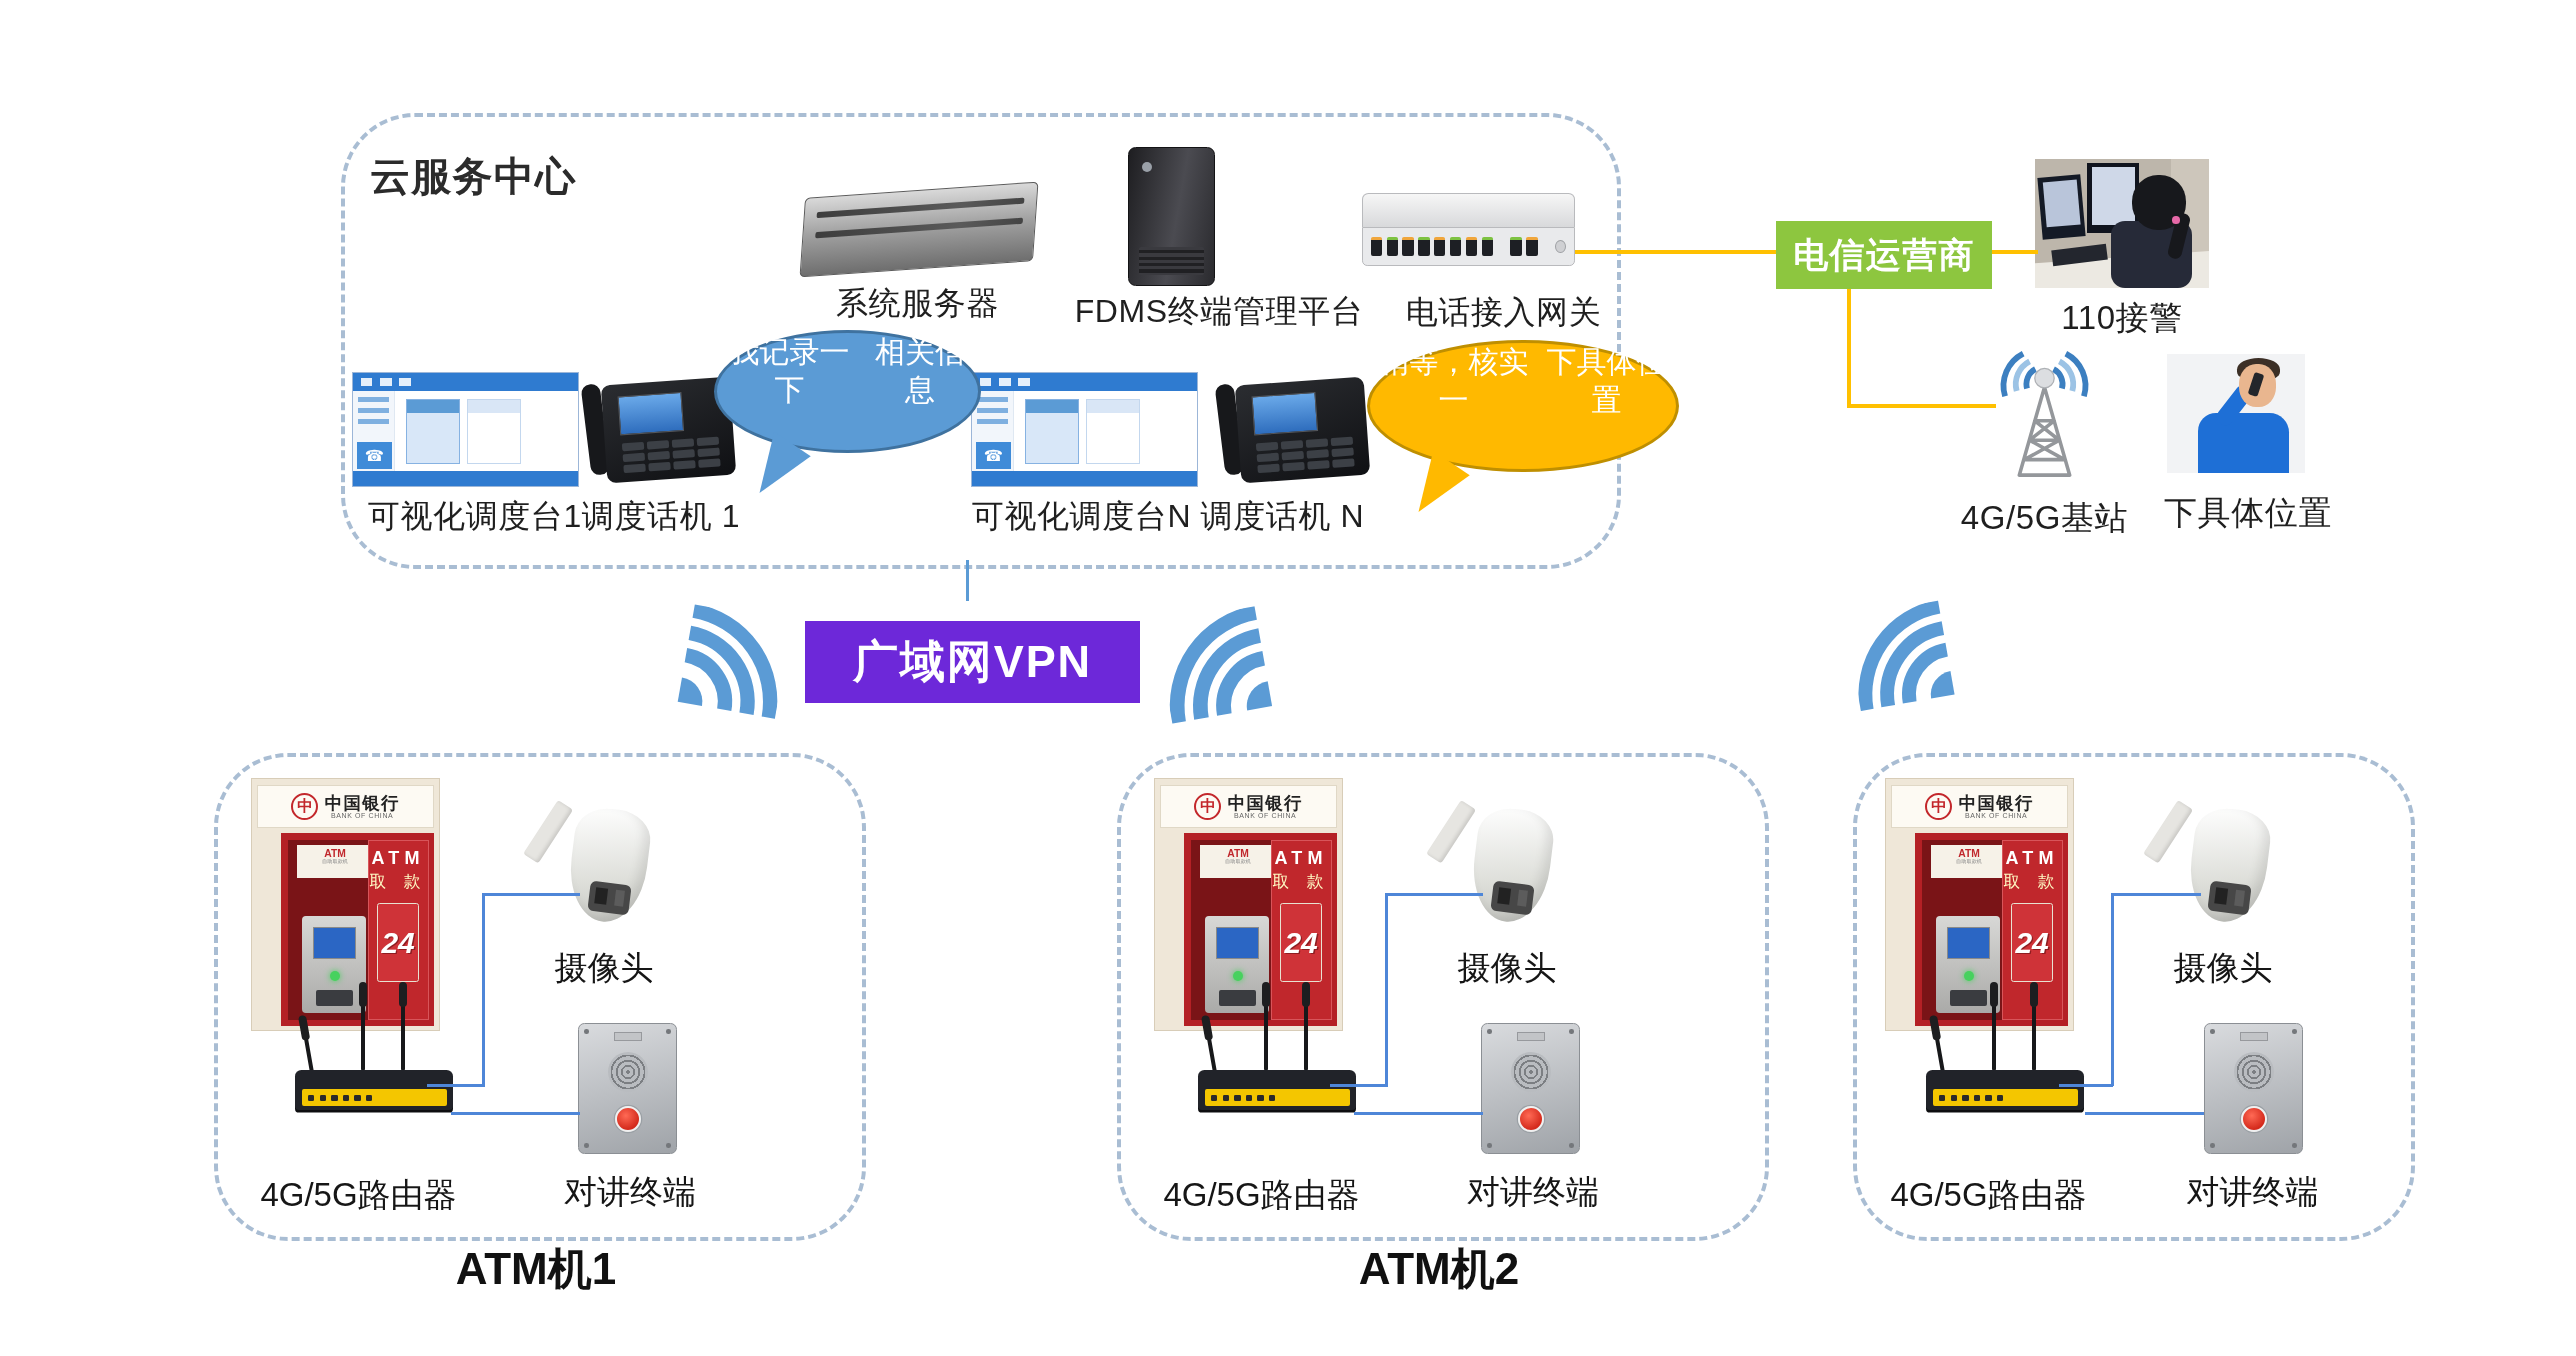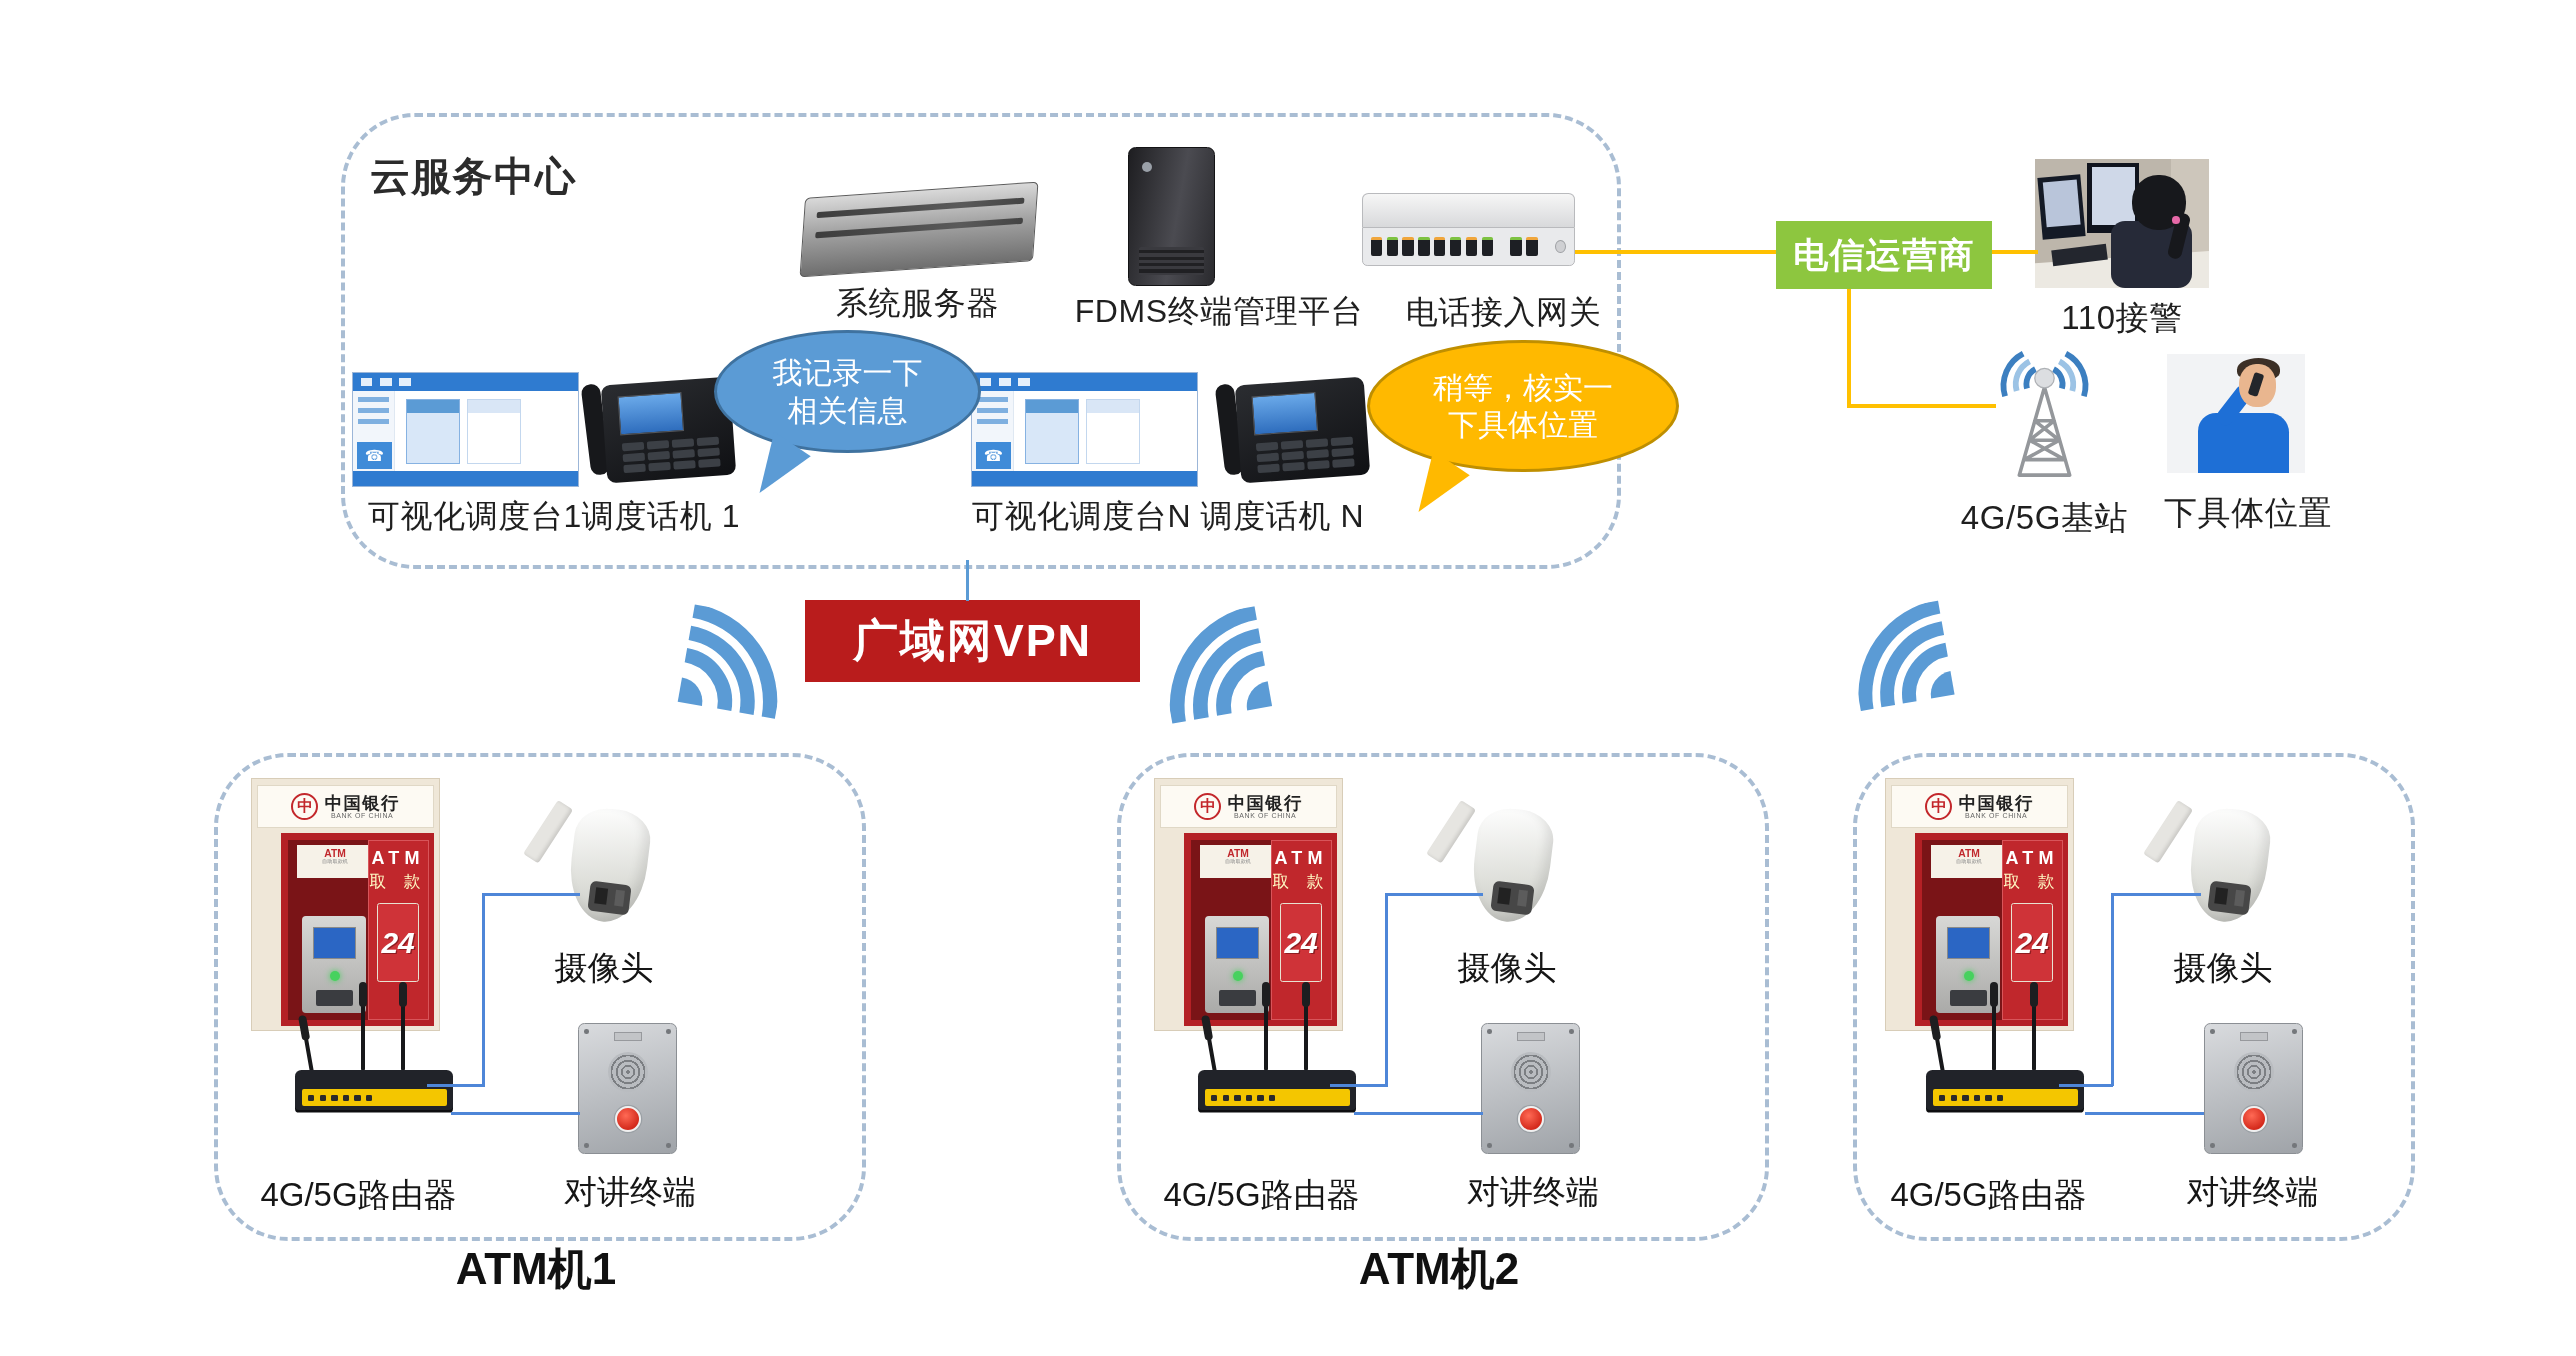--- a/index.html
+++ b/index.html
@@ -56,42 +56,42 @@
 
   
   .phone{position:absolute;width:155px;height:116px;}
   .ph-handset{position:absolute;left:2.6px;top:9px;width:19.3px;height:91px;background:#17181b;border-radius:9px;transform:rotate(-7deg);}
   .ph-body{position:absolute;left:20.6px;top:6.4px;width:129px;height:98px;background:linear-gradient(160deg,#2b2d31,#0f1013);border-radius:9px;transform:rotate(-4deg);}
   .ph-screen{position:absolute;left:15.5px;top:11.6px;width:62px;height:37px;background:linear-gradient(#6aa9e9,#2e6dbd);border:1.3px solid #54575c;}
   .ph-keys{position:absolute;left:16.7px;top:59px;width:97px;height:30px;display:grid;grid-template-columns:repeat(4,1fr);gap:3.2px;}
   .ph-keys i{background:#3c4046;border-radius:1.9px;}
 
   
-  .bubble{position:absolute;border-radius:50%;display:flex;flex-direction:column;justify-content:center;align-items:center;
+  .bubble{position:absolute;border-radius:50%;display:flex;flex-direction:row;justify-content:center;align-items:flex-start;
           color:#fff;text-align:center;z-index:30;line-height:1.25;}
   .bubble.blue{background:#5b9bd5;border:3.9px solid #3f729f;}
   .bubble.orange{background:#ffb900;border:3.9px solid #bf8f00;}
   .bubble .tail{position:absolute;width:0;height:0;border-style:solid;}
   .bubble.blue .tail{border-width:59px 22px 0 22px;border-color:#5b9bd5 transparent transparent transparent;
           left:14%;bottom:-48px;transform:rotate(34deg);}
   .bubble.orange .tail{border-width:59px 22px 0 22px;border-color:#ffb900 transparent transparent transparent;
           left:14%;bottom:-48px;transform:rotate(34deg);}
   .bubble span{display:block;font-size:30px;}
 
   
   .op-box{position:absolute;left:1776px;top:221px;width:216px;height:68px;background:#8dc63f;
           display:flex;align-items:center;justify-content:center;color:#fff;font-size:35px;font-weight:bold;letter-spacing:1.3px;z-index:5;}
 
   
   .yline{position:absolute;background:#ffc000;z-index:4;}
   .bline{position:absolute;background:#5b9bd5;z-index:3;}
   .cline{position:absolute;background:#4e86d8;z-index:2;}
 
   
-  .vpn-box{position:absolute;left:805px;top:600px;width:335px;height:82px;background:#b91c1c;
+  .vpn-box{position:absolute;left:805px;top:621px;width:335px;height:82px;background:#6d28d9;
            display:flex;align-items:center;justify-content:center;color:#fff;font-size:45px;font-weight:bold;letter-spacing:1.9px;}
 
   
   .wifi{position:absolute;}
   .wifi svg{display:block;width:100%;height:100%;}
 
   
   .basestation{position:absolute;left:1996px;top:351px;width:97px;height:132px;}
 
   

